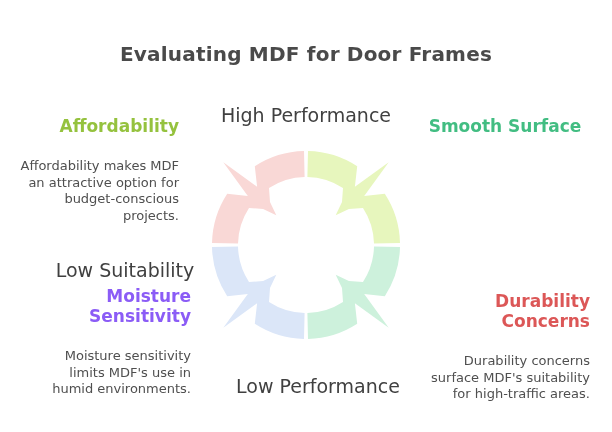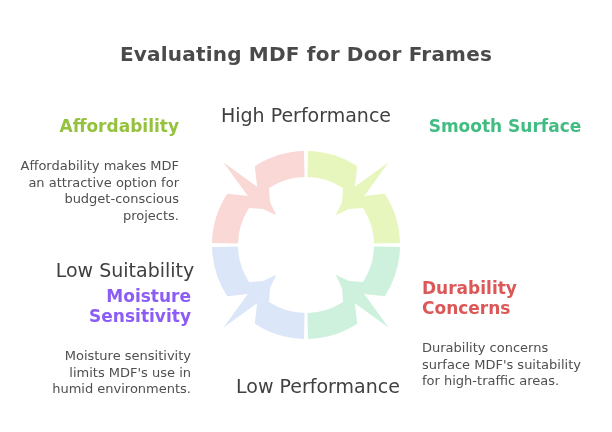--- a/index.html
+++ b/index.html
@@ -22,21 +22,21 @@
     font-size:19px;color:#404040;
   }
   .axis-top{top:104px;left:0;width:612px;text-align:center;}
   .axis-bottom{top:375px;left:0;width:612px;text-align:center;padding-left:12px;}
   .axis-left{top:247px;left:45px;width:160px;text-align:center;margin-top:12px;}
   .axis-right{top:238px;left:409px;width:160px;text-align:center;}
   .quadrant{position:absolute;}
   .q-tl{left:16px;top:116px;width:163px;text-align:right;}
   .q-tr{left:422px;top:116px;width:166px;text-align:center;}
   .q-bl{left:28px;top:286px;width:163px;text-align:right;}
-  .q-br{left:422px;top:278px;width:168px;text-align:left;}
+  .q-br{left:422px;top:291px;width:168px;text-align:right;}
   .q-heading{
     font-size:17px;font-weight:bold;line-height:1.18;
   }
   .q-desc{
     margin-top:22px;
     font-size:13px;line-height:1.27;color:#4f4f4f;
   }
   .wheel{
     position:absolute;left:186px;top:125px;
     width:240px;height:240px;

